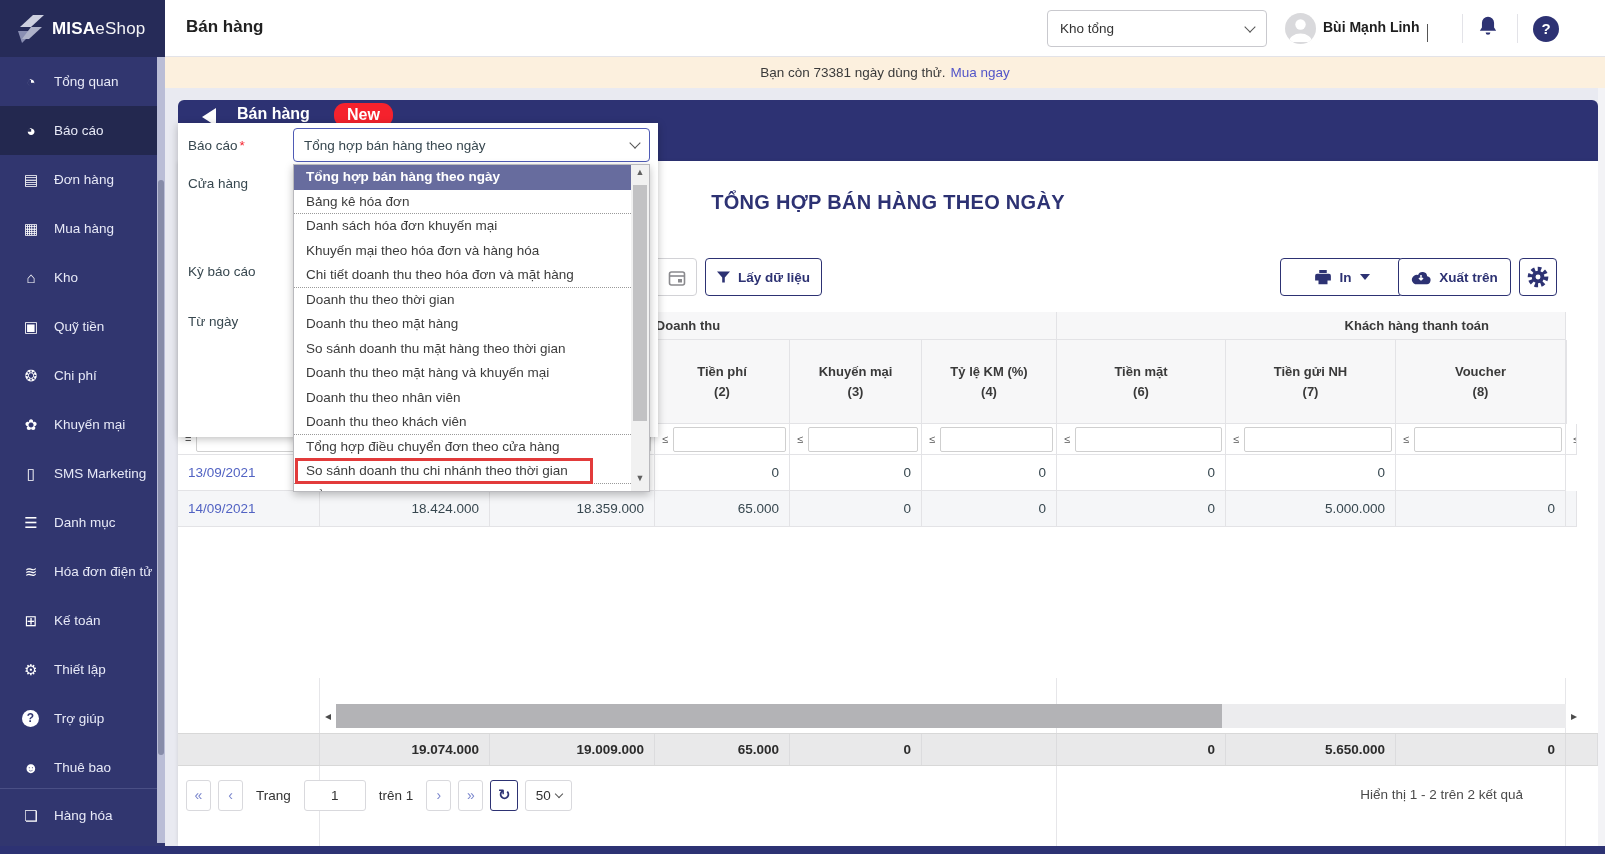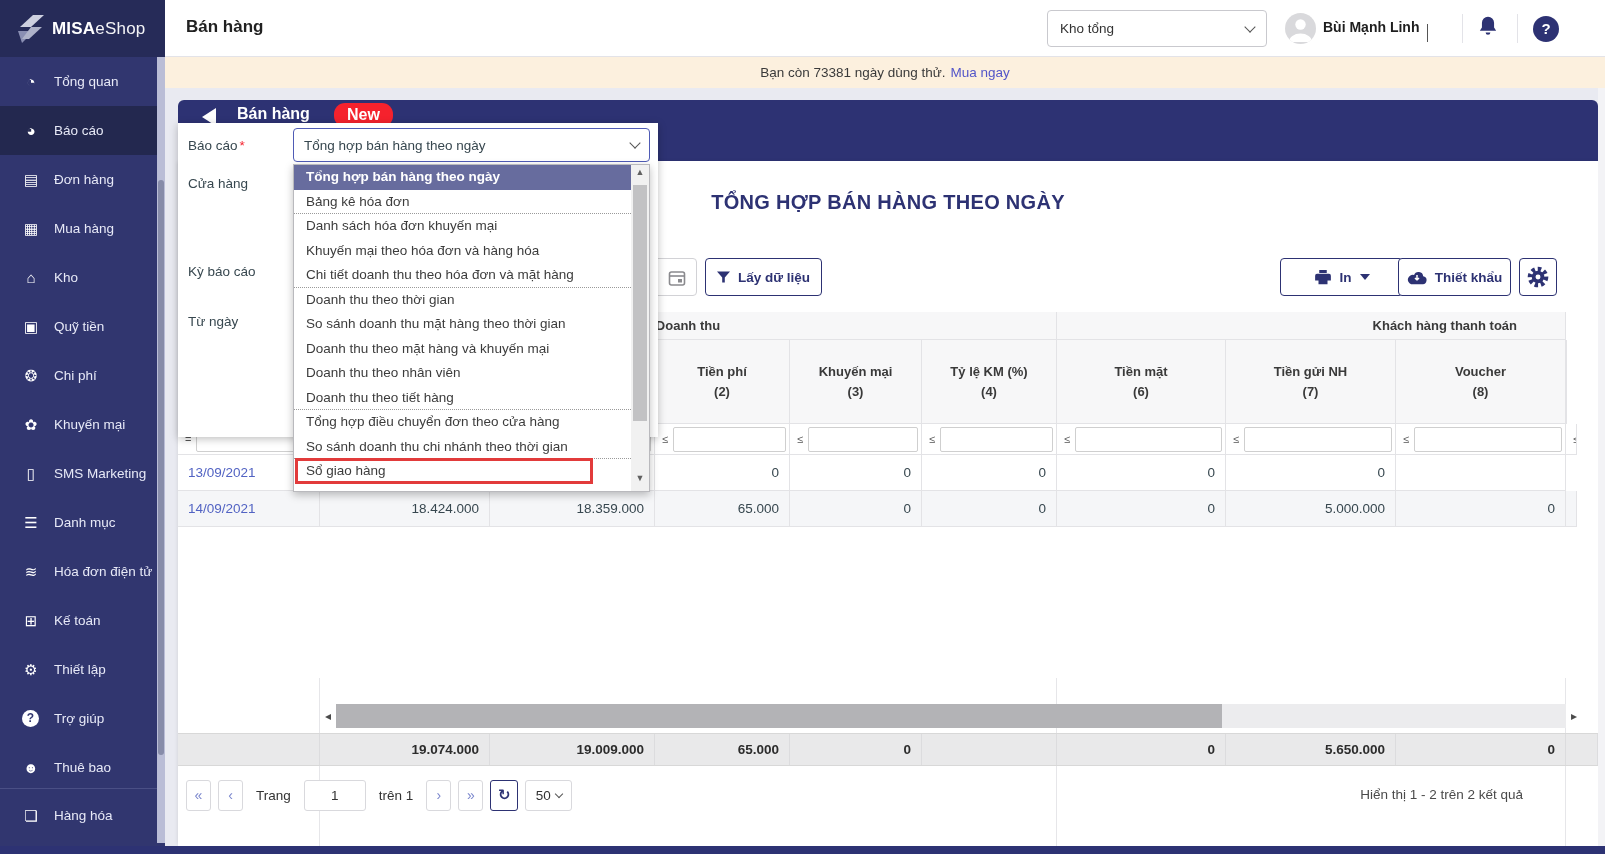--- a/index.html
+++ b/index.html
@@ -68,21 +68,21 @@
   .btn-gear { left:1341px; top:97px; width:38px; }
   .caret-down { width:0; height:0; border-left:5px solid transparent; border-right:5px solid transparent; border-top:6px solid #2d3273; }
 
   
   .tbl { position:absolute; left:0; top:151px; width:1378px; display:grid;
     grid-template-columns:142px 170px 165px 135px 132px 135px 169px 170px 170px 1fr; }
   .tbl .c { border-right:1px solid #e3e3e6; border-bottom:1px solid #e3e3e6; overflow:hidden; }
   .grow .c { height:28px; background:#f7f7f8; font-size:13px; font-weight:bold; color:#3a3a3a;
     display:flex; align-items:center; justify-content:center; }
   .grow .c.first { background:#fff; }
-  .grow .c.pay { justify-content:flex-end; padding-right:48px; }
+  .grow .c.pay { justify-content:flex-end; padding-right:76px; }
   .hrow .c { height:84px; background:#f7f7f8; font-size:13px; font-weight:bold; color:#3a3a3a;
     display:flex; flex-direction:column; align-items:center; justify-content:center; gap:5px; text-align:center; }
   .frow .c { height:31px; background:#fff; display:flex; align-items:center; padding:0 3px 0 7px; gap:5px; }
   .frow .op { font-size:11px; color:#555; flex:none; }
   .frow input { flex:1; min-width:0; height:25px; border:1px solid #cfcfcf; border-radius:2px; outline:none; padding:0 4px; font-size:12px; }
   .drow .c { height:36px; display:flex; align-items:center; justify-content:flex-end; padding-right:10px;
     font-size:13.5px; color:#37474f; background:#fff; }
   .drow .c.date { justify-content:flex-start; padding-left:10px; color:#5263c3; cursor:pointer; }
   .drow.alt .c { background:#f5f6f8; }
   .body-fill { position:absolute; left:0; top:517px; width:1420px; height:176px; background:#fff; }
@@ -276,21 +276,21 @@
       <path d="M7 1h10v4H7zM4 6h16a2.5 2.5 0 0 1 2.5 2.5V15H18v5H6v-5H1.5V8.5A2.5 2.5 0 0 1 4 6zm4 9h8v4H8z" fill="#2d3273"></path>
     </svg>
     <span>In</span>
     <span class="caret-down"></span>
   </div>
   <div class="btn btn-export">
     <svg width="20" height="15" viewBox="0 0 24 17">
       <path d="M19.4 7.1a5.6 5.6 0 0 0-10.9-1.5A4.6 4.6 0 0 0 5 16.5h13a4.2 4.2 0 0 0 1.4-9.4z" fill="#2d3273"></path>
       <path d="M12 5.5v6M12 11.5l-2.4-2.4M12 11.5l2.4-2.4" stroke="#fff" stroke-width="1.8" fill="none"></path>
     </svg>
-    <span>Thiết khẩu</span>
+    <span>Xuất trên</span>
   </div>
   <div class="btn btn-gear">
     <svg width="22" height="22" viewBox="0 0 24 24">
       <circle cx="12" cy="12" r="8" fill="none" stroke="#2d3273" stroke-width="6.5" stroke-dasharray="3.4 2.8"></circle>
       <circle cx="12" cy="12" r="6.8" fill="#2d3273"></circle>
       <circle cx="12" cy="12" r="2.7" fill="#fff"></circle>
     </svg>
   </div>
 
   <div class="tbl grow">
@@ -460,24 +460,25 @@
 </div>
 
 <div class="ddlist">
   <div class="dd-items">
     <div class="dd-item sel">Tổng hợp bán hàng theo ngày</div>
     <div class="dd-item dd-sep">Bảng kê hóa đơn</div>
     <div class="dd-item">Danh sách hóa đơn khuyến mại</div>
     <div class="dd-item">Khuyến mại theo hóa đơn và hàng hóa</div>
     <div class="dd-item dd-sep">Chi tiết doanh thu theo hóa đơn và mặt hàng</div>
     <div class="dd-item">Doanh thu theo thời gian</div>
+    <div class="dd-item">Doanh thu theo mặt hàng</div>
     <div class="dd-item">So sánh doanh thu mặt hàng theo thời gian</div>
     <div class="dd-item">Doanh thu theo mặt hàng và khuyến mại</div>
     <div class="dd-item">Doanh thu theo nhân viên</div>
-    <div class="dd-item dd-sep">Doanh thu theo tiết hàng</div>
+    <div class="dd-item dd-sep">Doanh thu theo khách viên</div>
     <div class="dd-item">Tổng hợp điều chuyển đơn theo cửa hàng</div>
     <div class="dd-item dd-sep">So sánh doanh thu chi nhánh theo thời gian</div>
     <div class="dd-item">Sổ giao hàng</div>
   </div>
   <div class="dd-red"></div>
   <div class="dd-scroll">
     <div class="dd-up">▲</div>
     <div class="dd-thumb"></div>
     <div class="dd-down">▼</div>
   </div>

